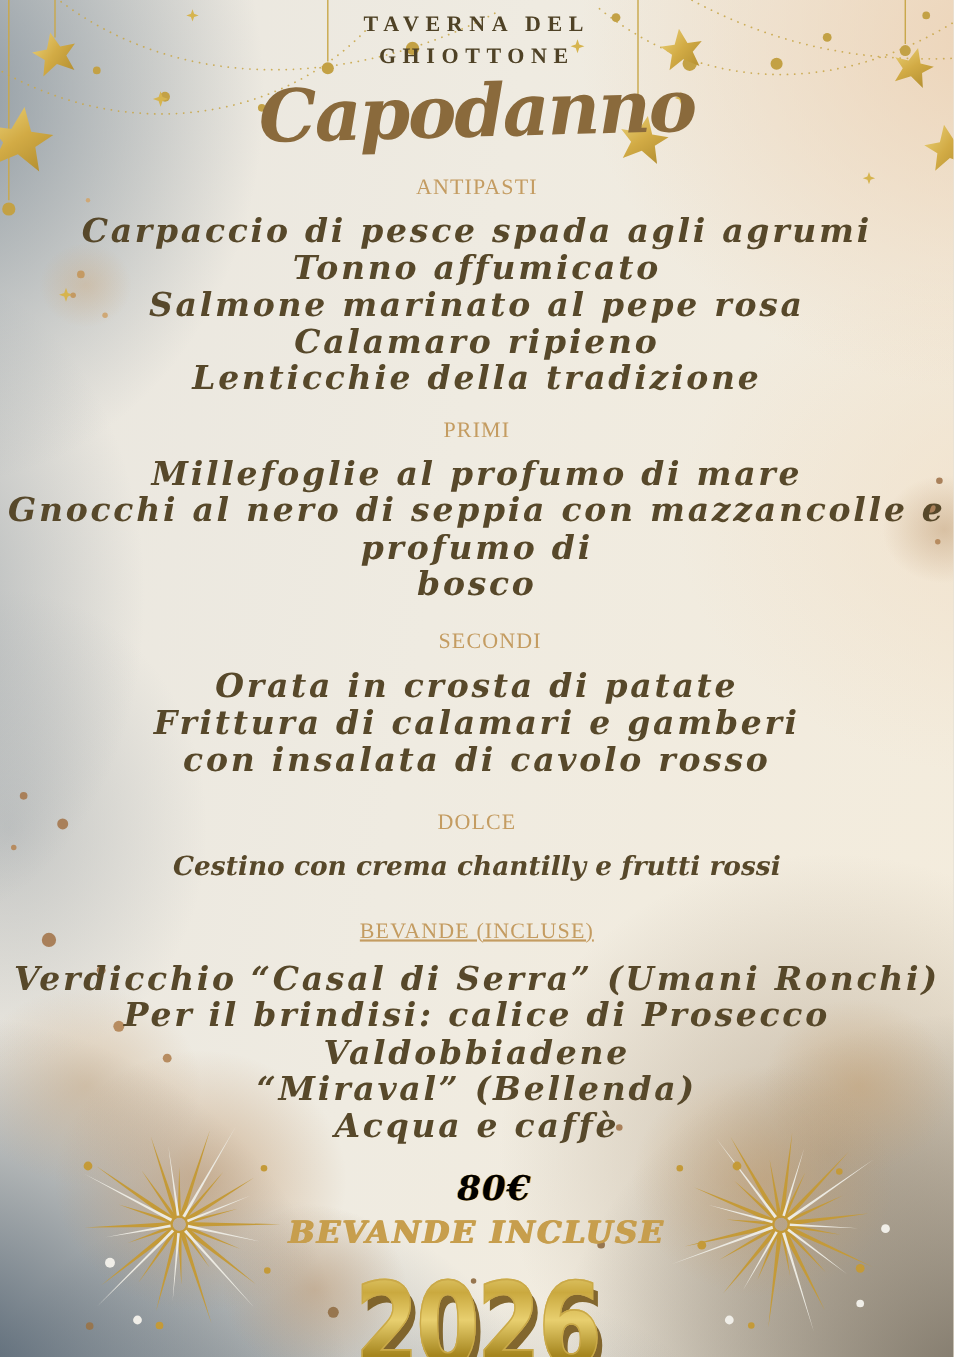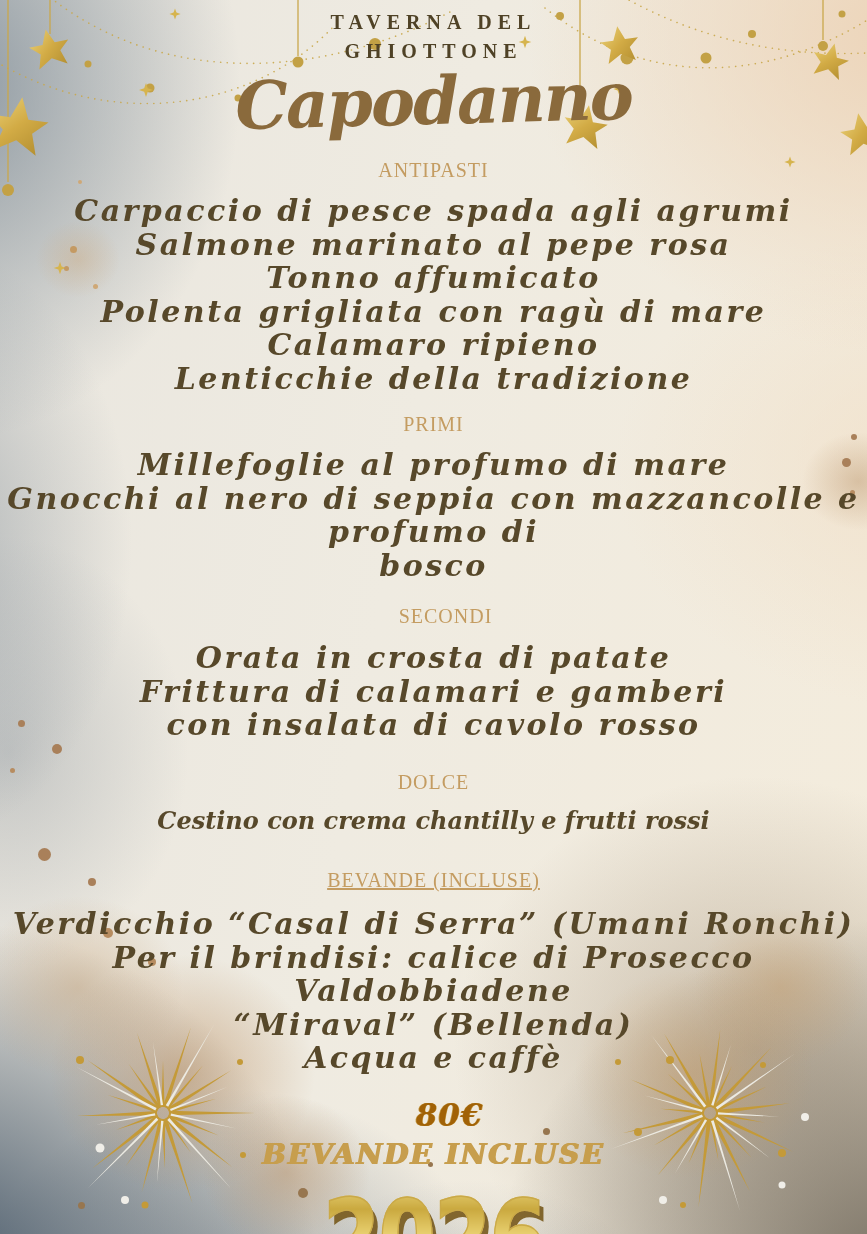--- a/index.html
+++ b/index.html
@@ -57,21 +57,21 @@
     white-space:pre-line;margin:0;
   }
   .s0{margin-top:14px;} .s0 h2{margin-bottom:6px;}
   .s1{margin-top:11px;} .s1 h2{margin-bottom:6px;}
   .s2{margin-top:16px;} .s2 h2{margin-bottom:7px;margin-left:24px;}
   .s3{margin-top:22px;} .s3 h2{margin-bottom:4px;}
   .s4{margin-top:25px;} .s4 h2{margin-bottom:9px;text-decoration:underline;}
   .s3 .menu-item{letter-spacing:0px;font-size:24px;}
   .price{
     margin-top:22px;font-family:"DejaVu Serif",serif;font-style:italic;font-weight:bold;
-    font-size:31px;color:#a16207;letter-spacing:1px;line-height:36px;
+    font-size:31px;color:#000000;letter-spacing:1px;line-height:36px;
     text-shadow:0.6px 0 #c79e4d, -0.6px 0 #c79e4d;
     padding-left:32px;
   }
   .price-note{
     margin-top:5px;font-family:"DejaVu Serif",serif;font-style:italic;font-weight:bold;
     font-size:28px;color:#c79e4d;letter-spacing:2px;line-height:34px;
     text-shadow:0.8px 0 #c79e4d, -0.8px 0 #c79e4d;
   }
   .year-wrap{
     position:relative;display:inline-block;margin-top:14px;
@@ -236,23 +236,22 @@
   <div class="content">
     <header>
       <div class="tav">TAVERNA DEL</div>
       <div class="tav">GHIOTTONE</div>
       <div class="script">Capodanno</div>
     </header>
 
     <section class="menu-section s0">
       <h2>ANTIPASTI</h2>
       <p class="menu-item">Carpaccio di pesce spada agli agrumi</p>
+      <p class="menu-item">Tonno affumicato</p>
       <p class="menu-item">Salmone marinato al pepe rosa</p>
-      <p class="menu-item">Tonno affumicato</p>
-      <p class="menu-item">Polenta grigliata con ragù di mare</p>
       <p class="menu-item">Calamaro ripieno</p>
       <p class="menu-item">Lenticchie della tradizione</p>
     </section>
 
     <section class="menu-section s1">
       <h2>PRIMI</h2>
       <p class="menu-item">Millefoglie al profumo di mare</p>
       <p class="menu-item">Gnocchi al nero di seppia con mazzancolle e profumo di
 bosco</p>
     </section>

